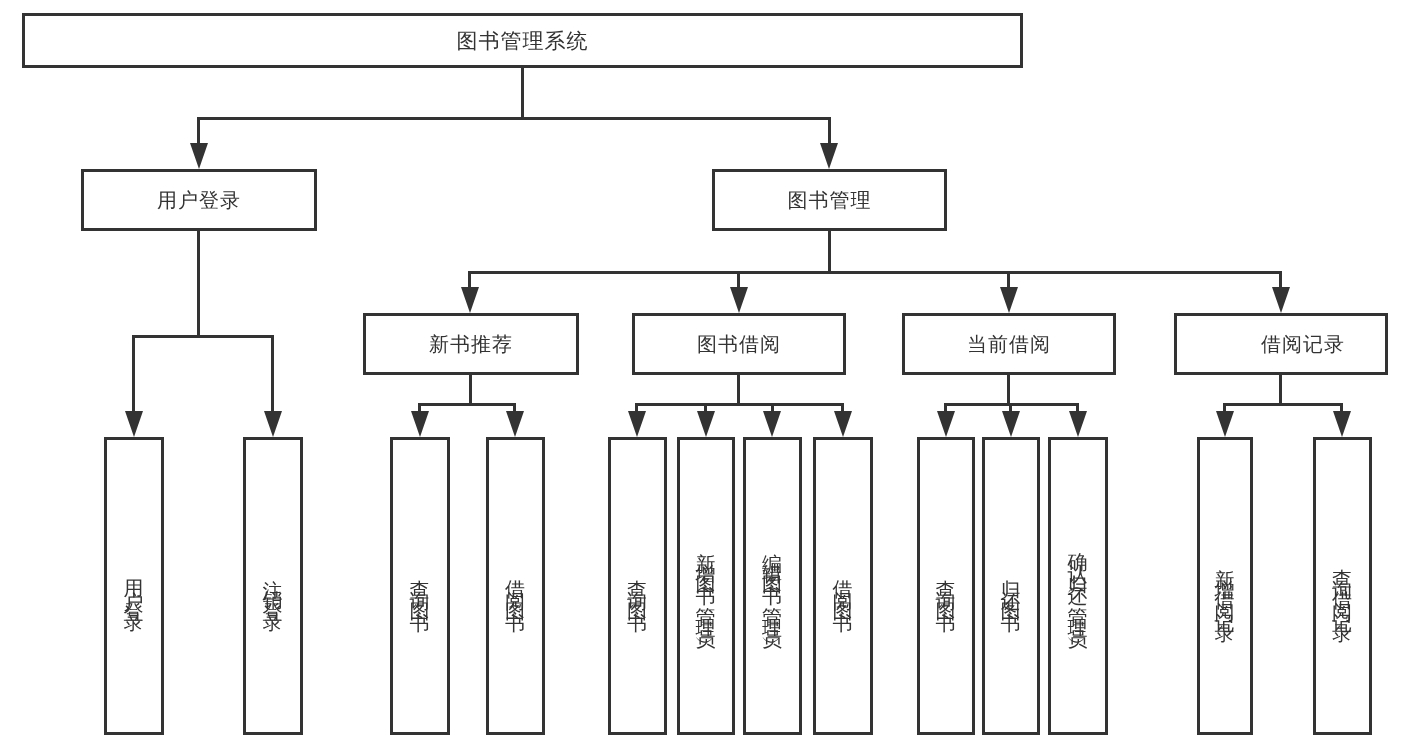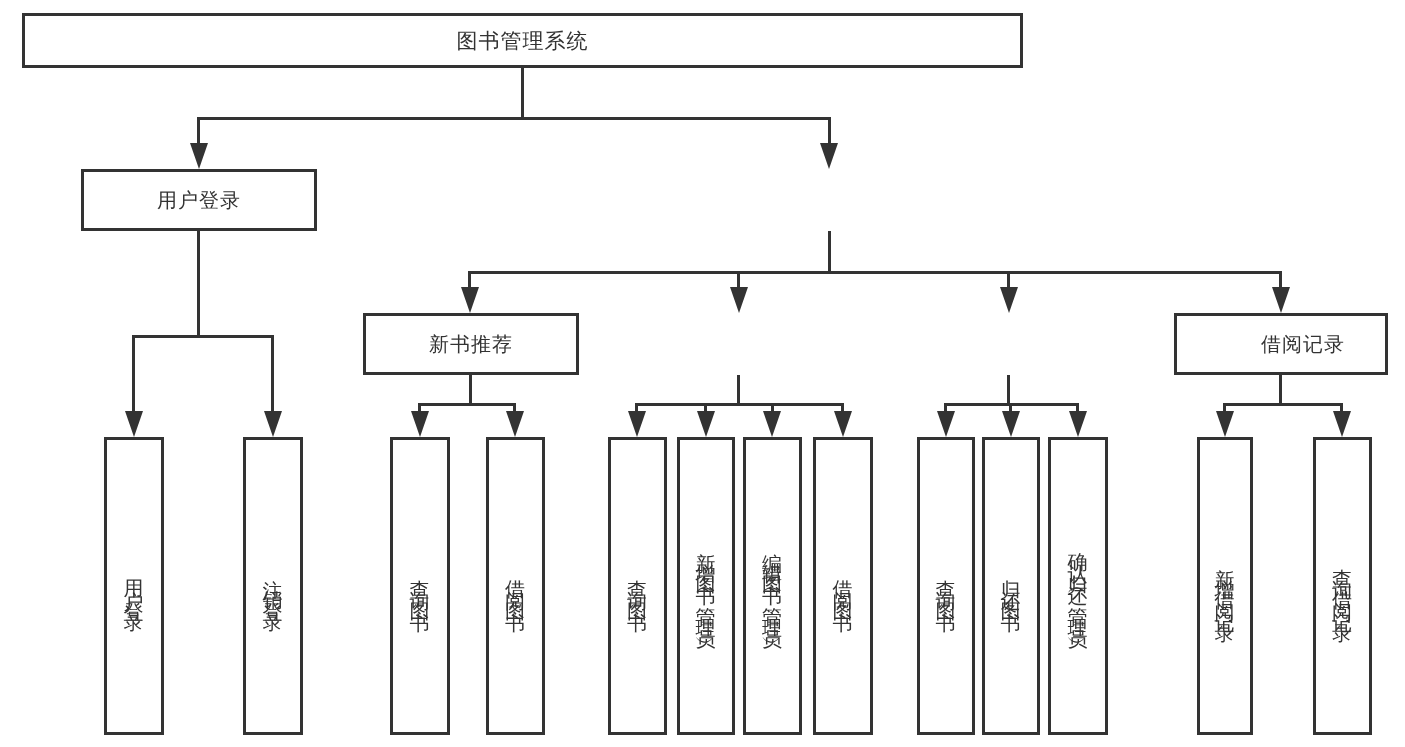--- a/index.html
+++ b/index.html
@@ -63,22 +63,25 @@
   }
 </style>
 </head>
 <body>
 
 <div class="stage">
 
   <div class="box hbox rootbox" style="left:22px;top:13px;width:1001px;height:55px;">图书管理系统</div>
 
   <div class="box hbox" style="left:81px;top:169px;width:236px;height:62px;">用户登录</div>
+  <div class="box hbox" style="left:712px;top:169px;width:235px;height:62px;">图书管理</div>
 
   <div class="box hbox" style="left:363px;top:313px;width:216px;height:62px;">新书推荐</div>
+  <div class="box hbox" style="left:632px;top:313px;width:214px;height:62px;">图书借阅</div>
+  <div class="box hbox" style="left:902px;top:313px;width:214px;height:62px;">当前借阅</div>
   <div class="box hbox" style="left:1174px;top:313px;width:214px;height:62px;padding-left:44px;">借阅记录</div>
 
   <div class="box vbox" style="left:104px;top:437px;width:60px;height:298px;">用户登录</div>
   <div class="box vbox" style="left:243px;top:437px;width:60px;height:298px;">注销登录</div>
 
   <div class="box vbox" style="left:390px;top:437px;width:60px;height:298px;">查询图书</div>
   <div class="box vbox" style="left:486px;top:437px;width:59px;height:298px;">借阅图书</div>
 
   <div class="box vbox" style="left:608px;top:437px;width:59px;height:298px;">查询图书</div>
   <div class="box vbox" style="left:677px;top:437px;width:58px;height:298px;">新增图书（管理员）</div>

